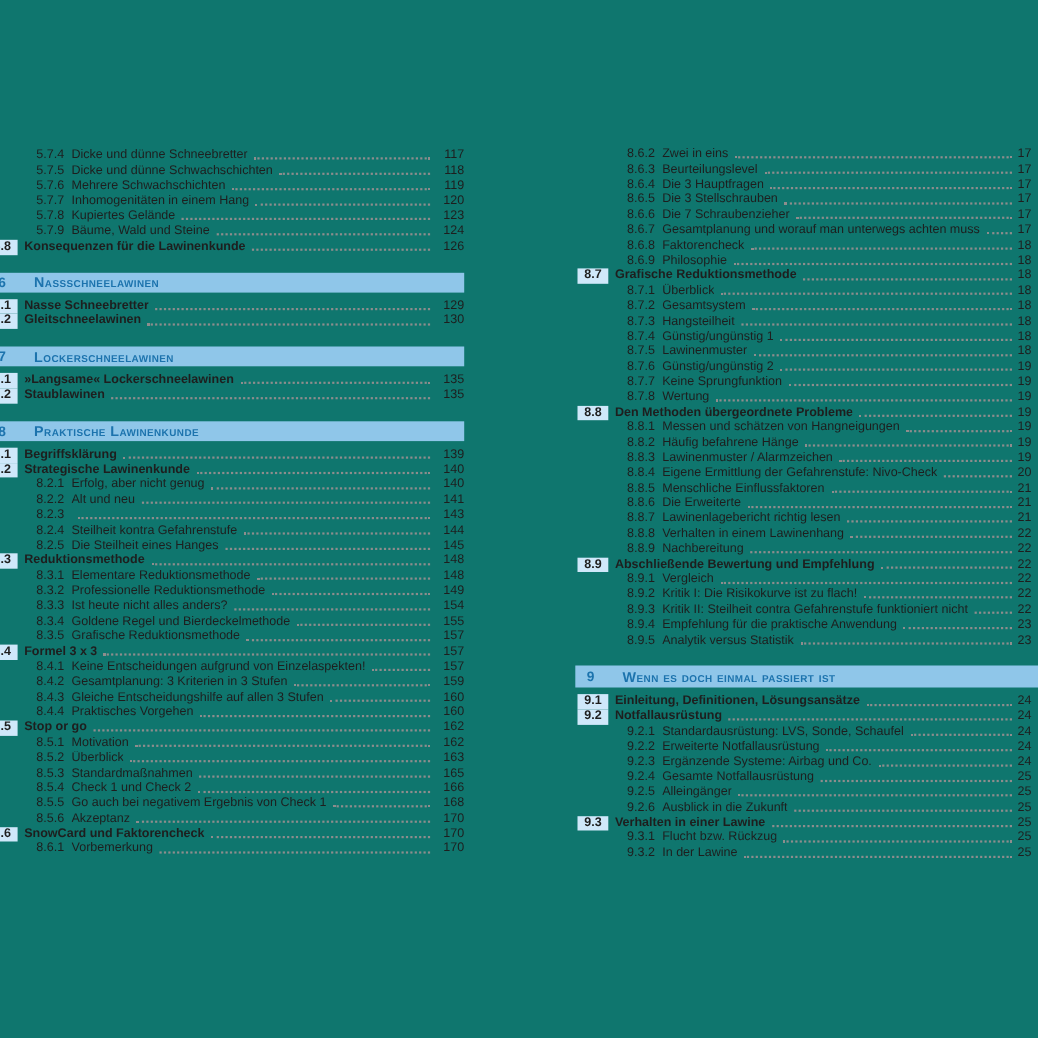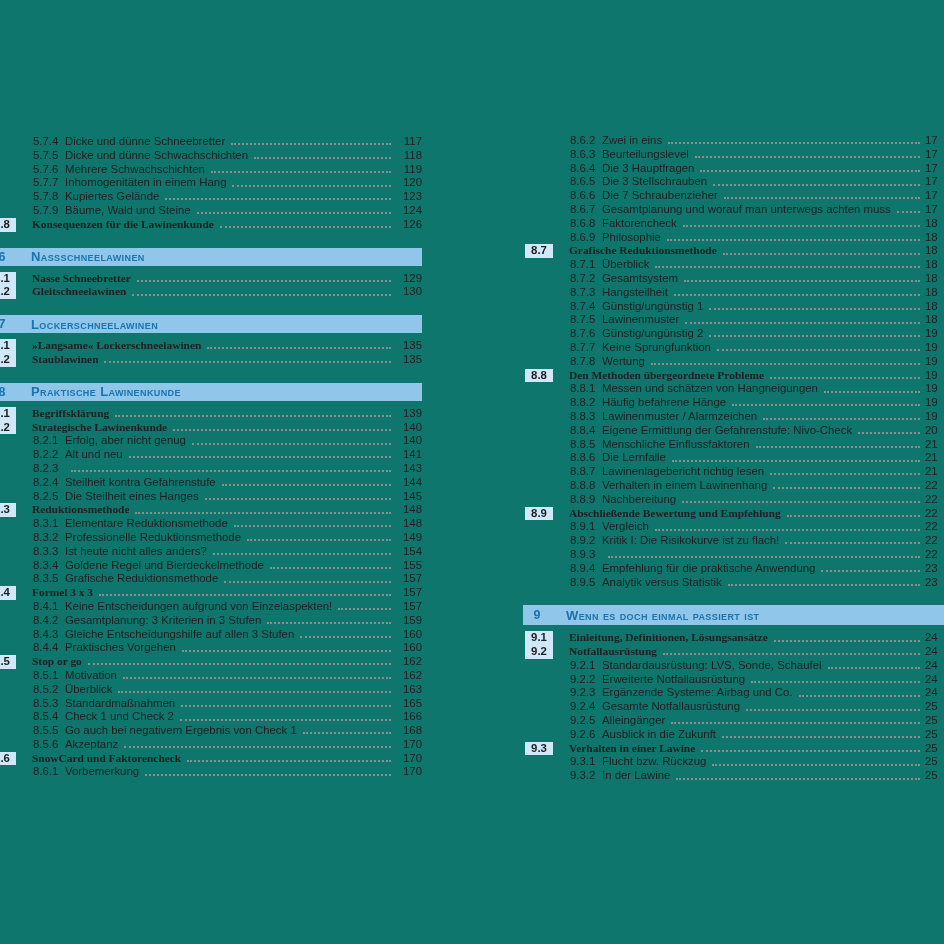--- a/index.html
+++ b/index.html
@@ -29,21 +29,21 @@
     white-space: nowrap;
   }
   .num-box {
     flex: 0 0 28px;
     text-align: center;
     font-weight: 700;
   }
   .row.section .num-box { background: var(--num-highlight, #cfe8fa); }
   .sub-num { flex: 0 0 32px; margin-left: 17px; }
   .title { flex: 0 1 auto; overflow: hidden; }
-  .row.section .title { margin-left: 16px; font-weight: 700; font-family: Liberation Serif, serif; }
+  .row.section .title { margin-left: 6px; font-weight: 700; }
   .leader {
     flex: 1 1 10px;
     min-width: 8px;
     align-self: flex-end;
     height: 0;
     border-bottom: 2px dotted #8d8d8d;
     margin: 0 5px 3.5px 6px;
   }
   .page { flex: 0 0 26px; text-align: right; }
   .row.section .page { font-weight: 400; }
@@ -505,21 +505,21 @@
         <div class="row sub">
           <span class="num-box"></span>
           <span class="sub-num">8.8.5</span>
           <span class="title">Menschliche Einflussfaktoren</span>
           <span class="leader"></span>
           <span class="page">21</span>
         </div>
         <div class="row sub">
           <span class="num-box"></span>
           <span class="sub-num">8.8.6</span>
-          <span class="title">Die Lernfalle</span>
+          <span class="title">Die Erweiterte</span>
           <span class="leader"></span>
           <span class="page">21</span>
         </div>
         <div class="row sub">
           <span class="num-box"></span>
           <span class="sub-num">8.8.7</span>
           <span class="title">Lawinenlagebericht richtig lesen</span>
           <span class="leader"></span>
           <span class="page">21</span>
         </div>
@@ -553,20 +553,21 @@
         <div class="row sub">
           <span class="num-box"></span>
           <span class="sub-num">8.9.2</span>
           <span class="title">Kritik I: Die Risikokurve ist zu flach!</span>
           <span class="leader"></span>
           <span class="page">22</span>
         </div>
         <div class="row sub">
           <span class="num-box"></span>
           <span class="sub-num">8.9.3</span>
+          <span class="title">Kritik II: Steilheit contra Gefahrenstufe funktioniert nicht</span>
           <span class="leader"></span>
           <span class="page">22</span>
         </div>
         <div class="row sub">
           <span class="num-box"></span>
           <span class="sub-num">8.9.4</span>
           <span class="title">Empfehlung für die praktische Anwendung</span>
           <span class="leader"></span>
           <span class="page">23</span>
         </div>

